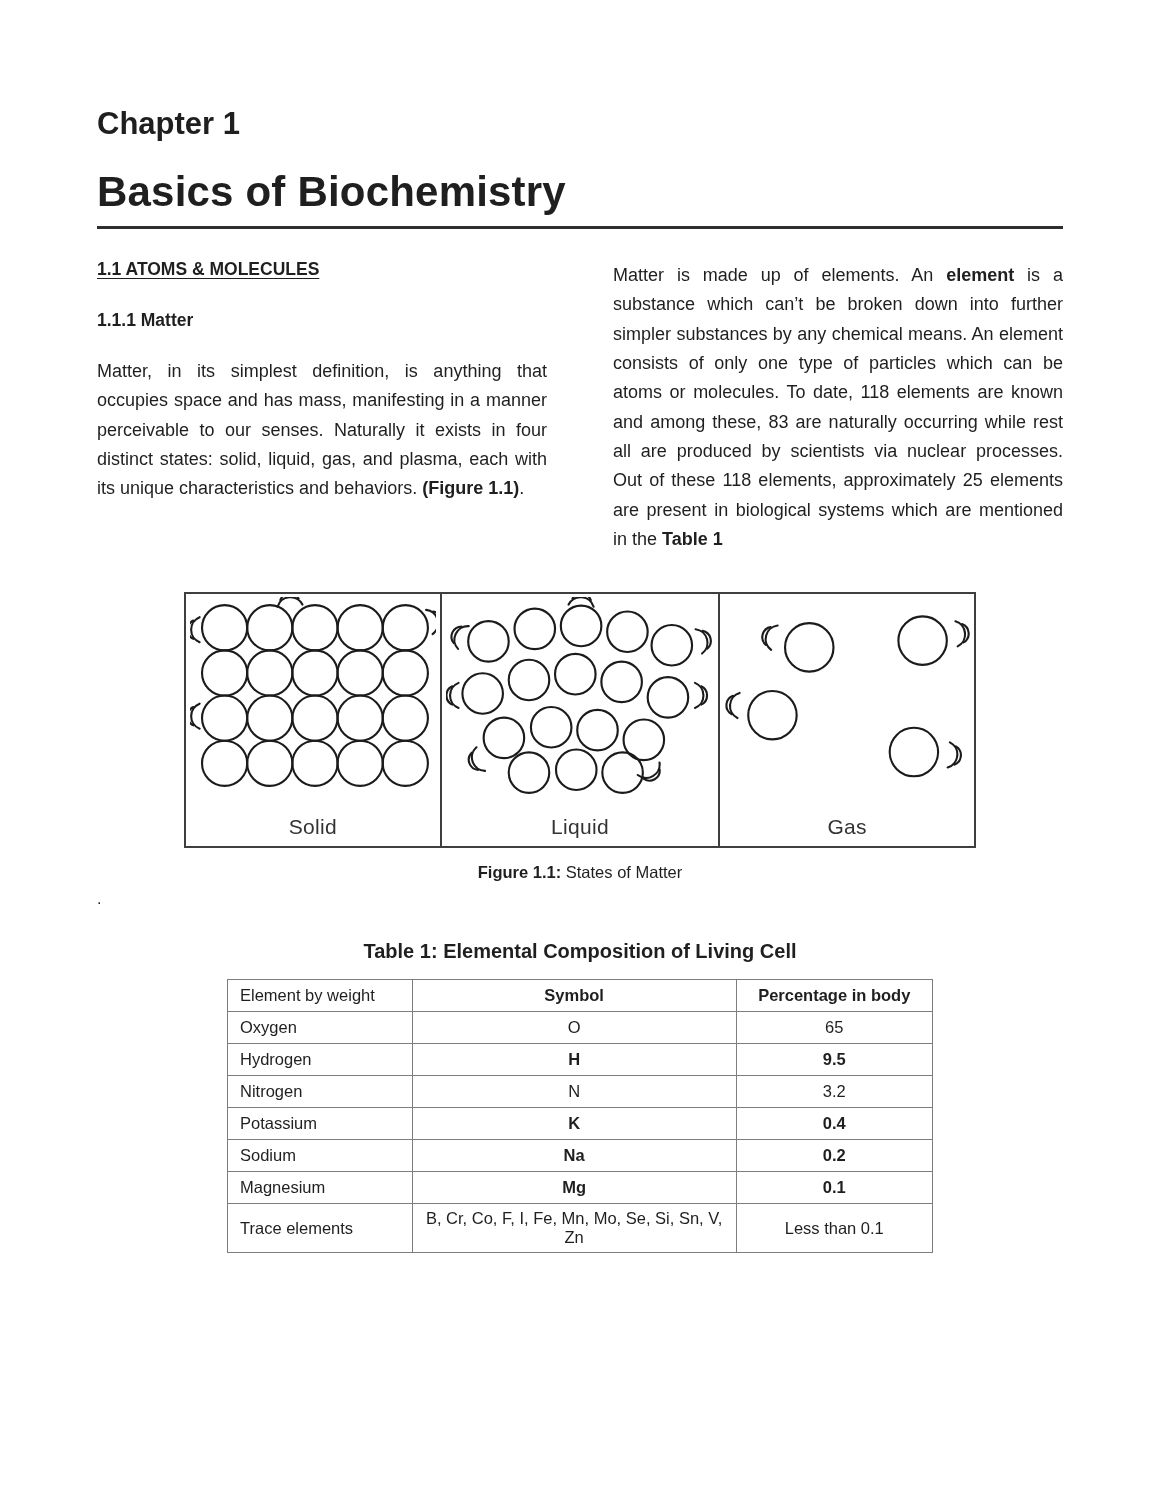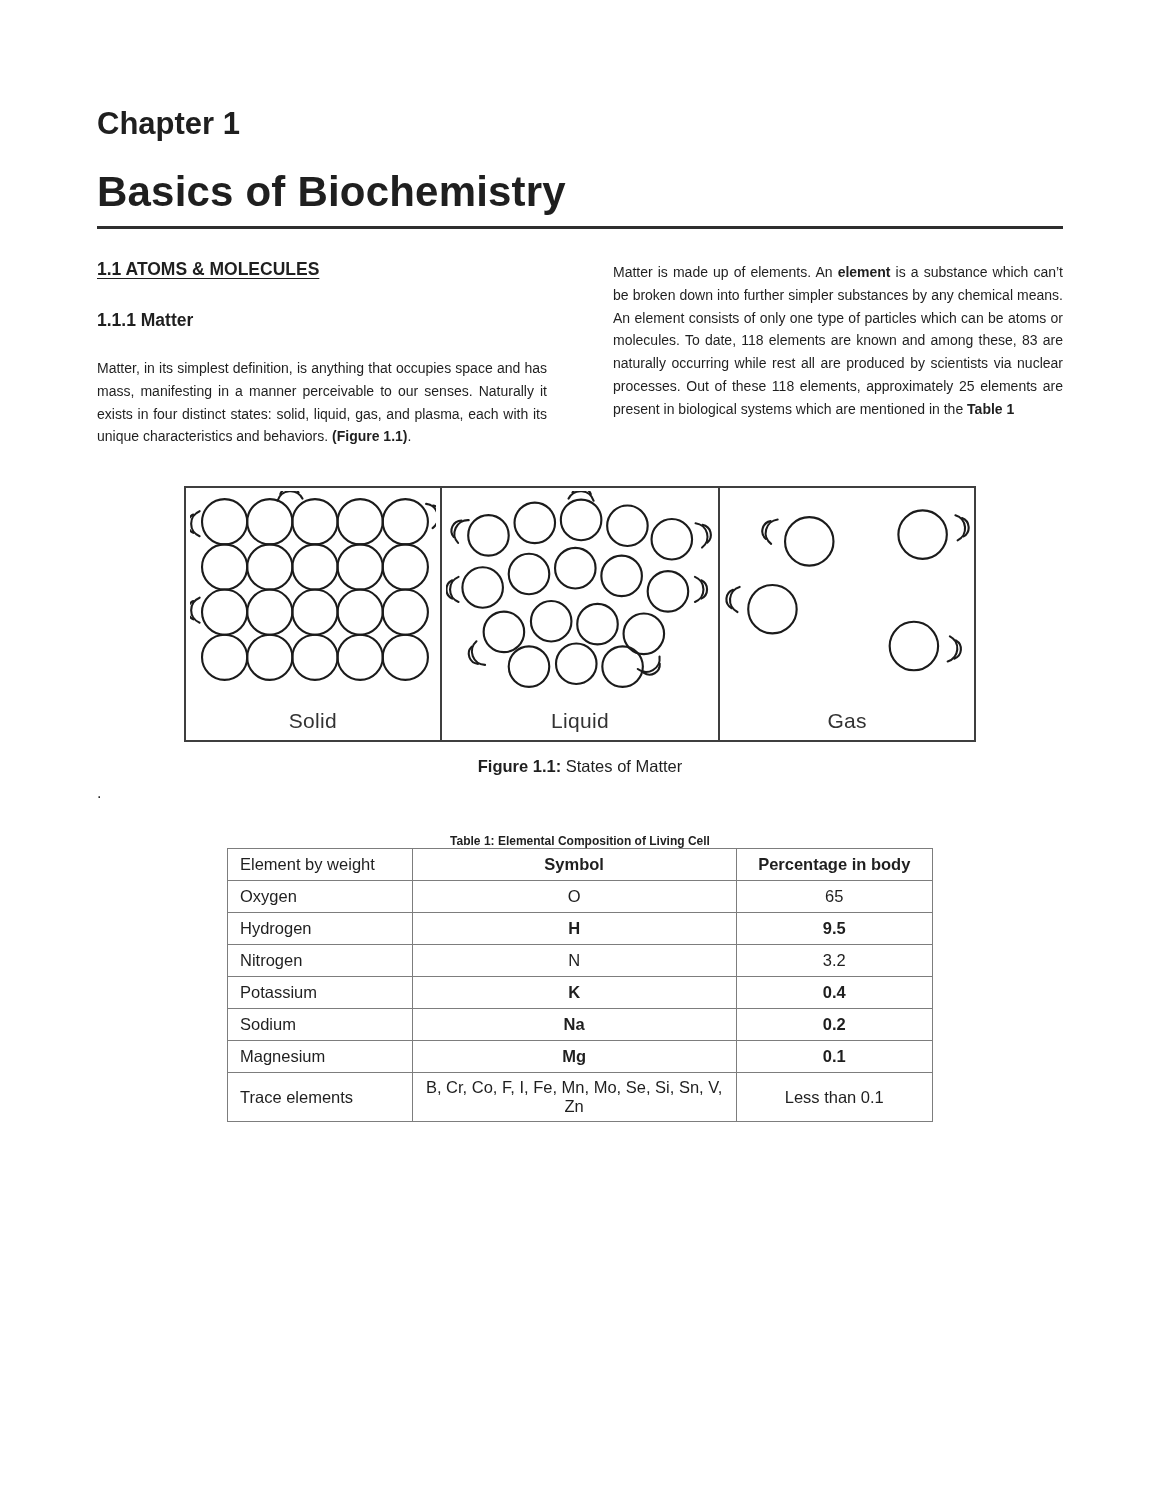--- a/index.html
+++ b/index.html
@@ -12,43 +12,43 @@
   .content { padding:106px 96px 0 97px; }
 
   .chapter { font-size:31px; font-weight:700; }
   .book-title { font-size:42px; font-weight:700; margin-top:26px; letter-spacing:.2px; }
   .title-rule { border:none; border-top:3px solid #2e2e2e; margin-top:10px; }
 
   .columns { display:flex; gap:66px; margin-top:30px; }
   .col { flex:1; min-width:0; }
   .sec-head { font-size:17.5px; font-weight:700; text-decoration:underline; text-underline-offset:3px; }
   .sub-head { font-size:17.5px; font-weight:700; margin-top:30px; }
-  p.body { font-size:14px; line-height:1.63; text-align:justify; margin-top:26px; }
+  p.body { font-size:18px; line-height:1.63; text-align:justify; margin-top:26px; }
   .col-right p.body { margin-top:2px; }
   .b { font-weight:700; }
 
   .figure-box {
     width:792px; height:256px; margin:38px auto 0;
     border:2px solid #3f3f3f; display:flex;
   }
   .panel {
     flex:1; border-right:2px solid #3f3f3f;
     display:flex; flex-direction:column; align-items:center;
     justify-content:space-between; padding:3px 0 7px;
   }
   .panel.liquid { flex:1.09; }
   .panel:last-child { border-right:none; }
   .panel svg { width:97%; height:auto; display:block; }
   .panel-label { font-size:21px; color:#333; letter-spacing:.3px; }
 
   .fig-caption { text-align:center; margin-top:15px; font-size:16.5px; }
   .stray { font-size:16px; margin-top:8px; }
 
-  .table-title { text-align:center; font-weight:700; font-size:12px; margin-top:32px; }
-  table.elements { width:706px; margin:0 auto 0; border-collapse:collapse; font-size:16.5px; }
+  .table-title { text-align:center; font-weight:700; font-size:20px; margin-top:32px; }
+  table.elements { width:706px; margin:16px auto 0; border-collapse:collapse; font-size:16.5px; }
   .elements th, .elements td { border:1px solid #7d7d7d; padding:5px 12px; height:32px; }
   .elements th { font-weight:700; text-align:center; }
   .elements th.el-col { text-align:left; font-weight:400; }
   .elements td.el { text-align:left; }
   .elements td.sym, .elements td.pct { text-align:center; }
   tr.emph td.sym, tr.emph td.pct { font-weight:700; }
 </style>
 </head>
 <body>
 

